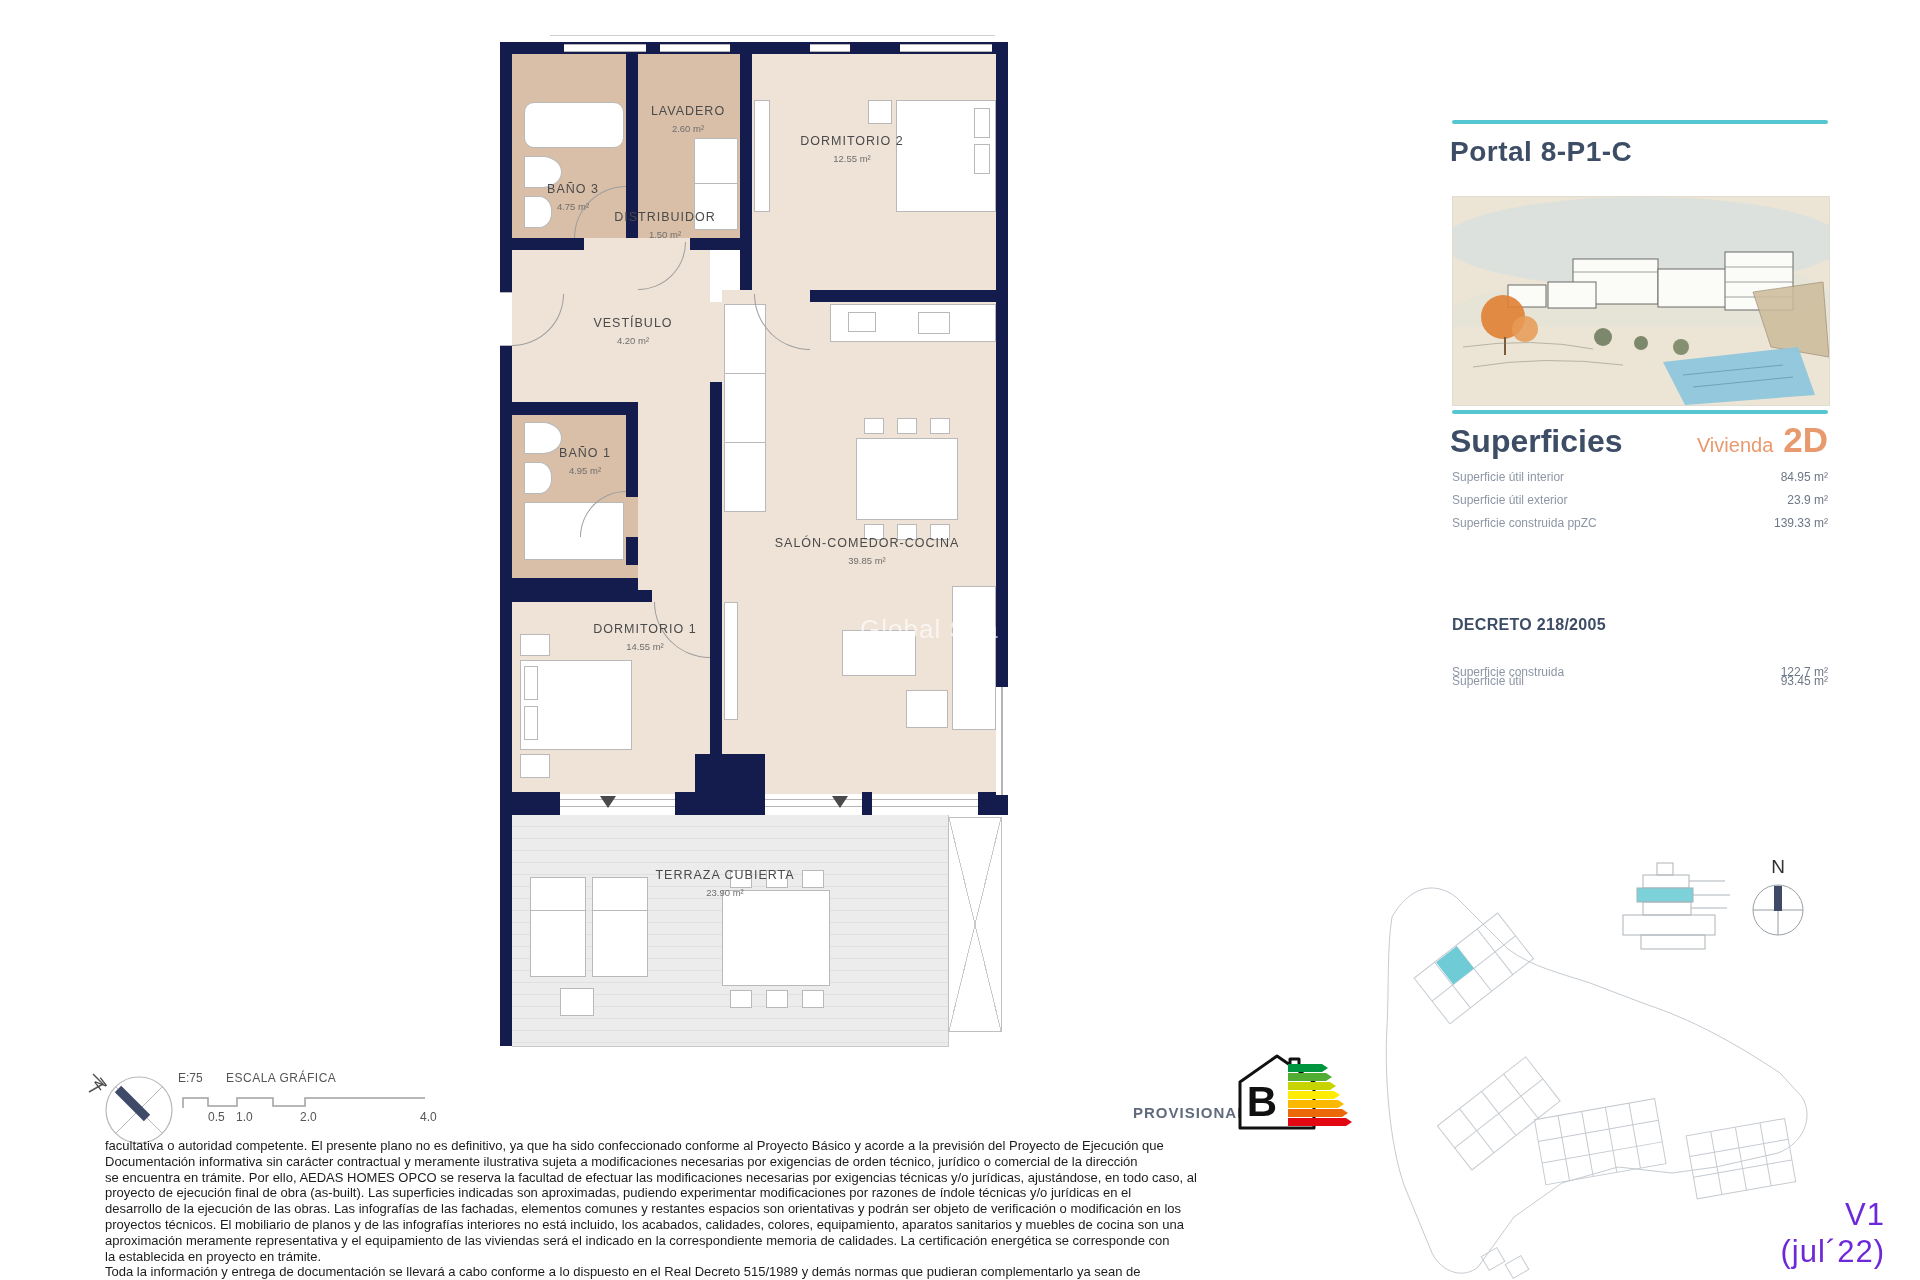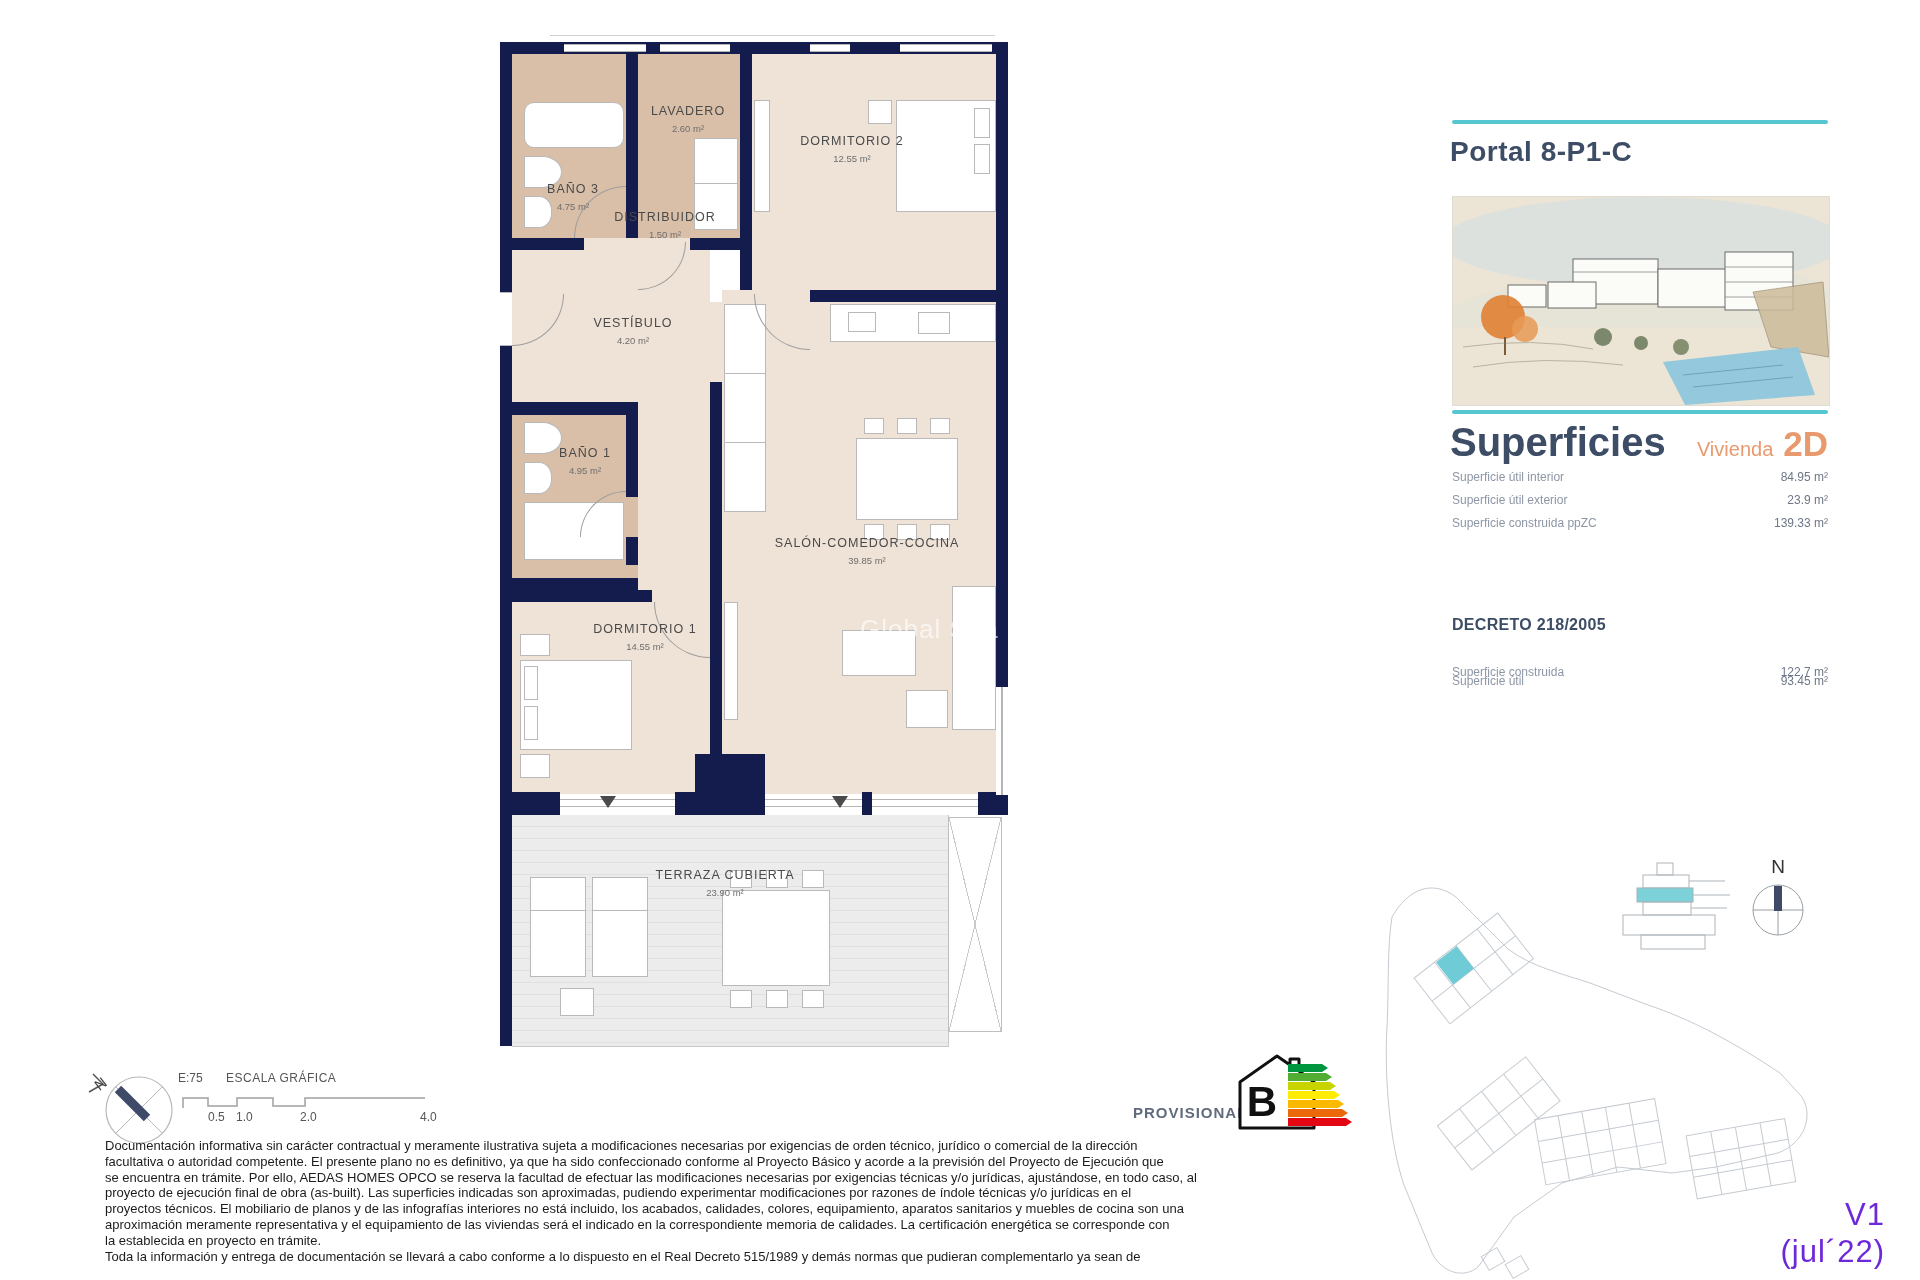--- a/index.html
+++ b/index.html
@@ -33,21 +33,21 @@
       linear-gradient(to bottom right,transparent 49.5%,#c9c9c9 49.5% 50.5%,transparent 50.5%),#fff;
       border:1px solid #bfbfbf;box-sizing:border-box;}
   #watermark{position:absolute;left:360px;top:572px;font-size:26px;letter-spacing:1px;
              color:rgba(255,255,255,.65);white-space:nowrap;}
   
   .tealline{position:absolute;height:4px;background:#56c6d0;border-radius:2px;}
   #portal-title{position:absolute;left:1450px;top:136px;font-size:28px;font-weight:bold;
                 color:#3d4d66;letter-spacing:.5px;}
   #sketch{position:absolute;left:1452px;top:196px;width:376px;height:208px;border:1px solid #e0dcd2;}
   #sup-head{position:absolute;left:1450px;top:420px;width:378px;display:flex;align-items:baseline;}
-  #sup-title{font-size:40px;font-weight:bold;color:#3d4d66;}
+  #sup-title{font-size:32px;font-weight:bold;color:#3d4d66;}
   #sup-viv{margin-left:auto;font-size:20px;color:#e9996e;}
   #sup-type{font-size:35px;font-weight:bold;color:#e9996e;margin-left:10px;}
   .srow{position:absolute;left:1452px;width:376px;display:flex;font-size:12px;}
   .srow .sl{color:#8d96a5;}
   .srow .sv{margin-left:auto;color:#6e7787;}
   .shead{position:absolute;left:1452px;font-size:16px;font-weight:bold;color:#3d4d66;letter-spacing:.3px;}
   #version{position:absolute;left:1627px;top:1196px;width:258px;text-align:right;color:#6d28d9;
            font-size:31px;line-height:37px;letter-spacing:1px;}
   
   #scale-lab{position:absolute;left:178px;top:1071px;font-size:12px;color:#555;}
@@ -385,23 +385,24 @@
       <polygon points="56,30 98,30 104,34 98,38 56,38" fill="#c8d400"></polygon>
       <polygon points="56,39 102,39 108,43 102,47 56,47" fill="#ffec00"></polygon>
       <polygon points="56,48 106,48 112,52 106,56 56,56" fill="#fbba00"></polygon>
       <polygon points="56,57 110,57 116,61 110,65 56,65" fill="#eb6909"></polygon>
       <polygon points="56,66 114,66 120,70 114,74 56,74" fill="#e30613"></polygon>
     </g>
     <text x="30" y="64" text-anchor="middle" font-size="42" font-weight="bold" fill="#111">B</text>
   </svg>
 
   <div id="disclaimer">
+    <div>facultativa o autoridad competente. El presente plano no es definitivo, ya que ha sido  confeccionado conforme al Proyecto Básico y acorde a la previsión del Proyecto de Ejecución que</div>
     <div>Documentación informativa sin carácter contractual y meramente ilustrativa sujeta a modificaciones necesarias por exigencias de orden técnico, jurídico o comercial de la dirección</div>
-    <div>facultativa o autoridad competente. El presente plano no es definitivo, ya que ha sido  confeccionado conforme al Proyecto Básico y acorde a la previsión del Proyecto de Ejecución que</div>
     <div>se encuentra en trámite. Por ello, AEDAS HOMES OPCO se reserva la facultad de efectuar las modificaciones necesarias por exigencias técnicas y/o jurídicas, ajustándose, en todo caso, al</div>
     <div>proyecto de ejecución final de obra (as-built). Las superficies indicadas son aproximadas, pudiendo experimentar modificaciones por razones de índole técnicas y/o jurídicas en el</div>
+    <div>desarrollo de la ejecución de las obras. Las infografías de las fachadas, elementos comunes y restantes espacios son orientativas y podrán ser objeto de verificación o modificación en los</div>
     <div>proyectos técnicos. El mobiliario de planos y de las infografías interiores no está incluido, los acabados, calidades, colores, equipamiento, aparatos sanitarios y muebles de cocina son una</div>
     <div>aproximación meramente representativa y el equipamiento de las viviendas será el indicado en la correspondiente memoria de calidades. La certificación energética se corresponde con</div>
     <div>la establecida en proyecto en trámite.</div>
     <div>Toda la información y entrega de documentación se llevará a cabo conforme a lo dispuesto en el Real Decreto 515/1989 y demás normas que pudieran complementarlo ya sean de</div>
   </div>
 
 </div>
 
 </body></html>

